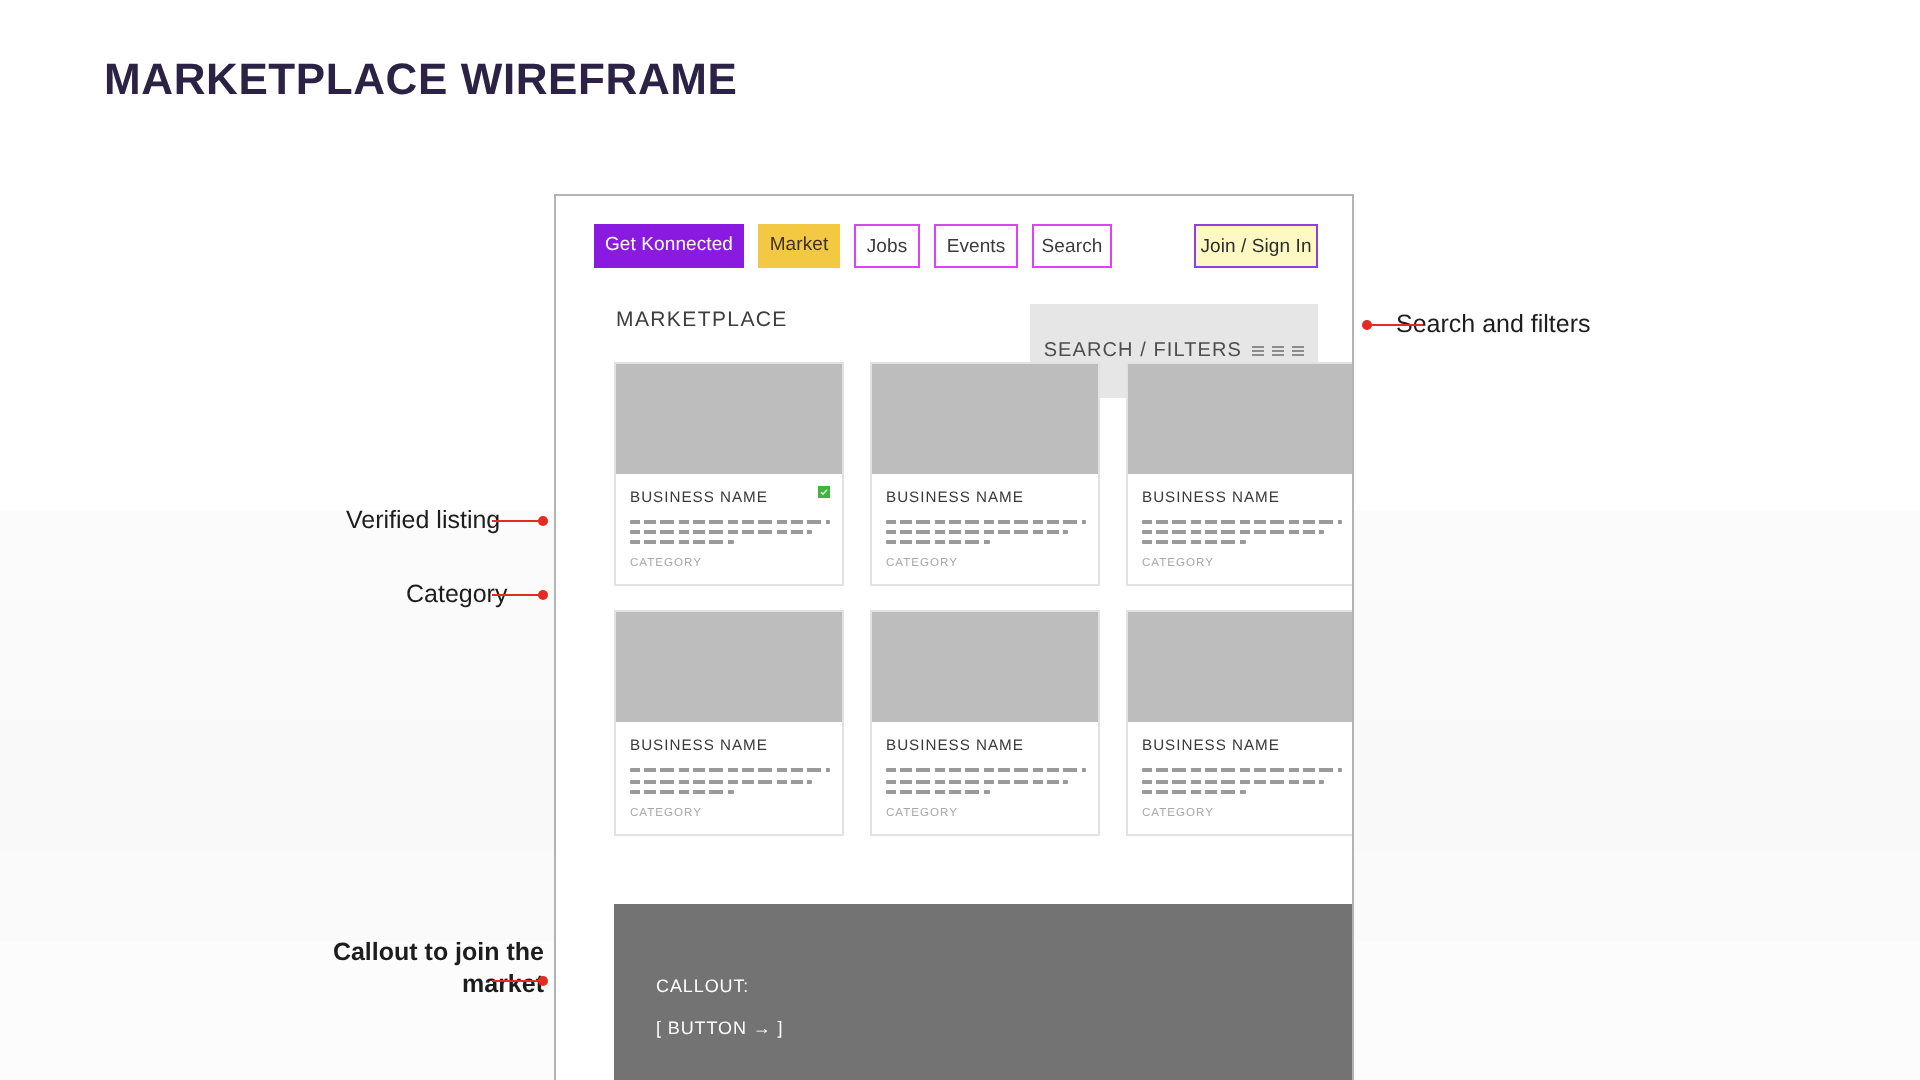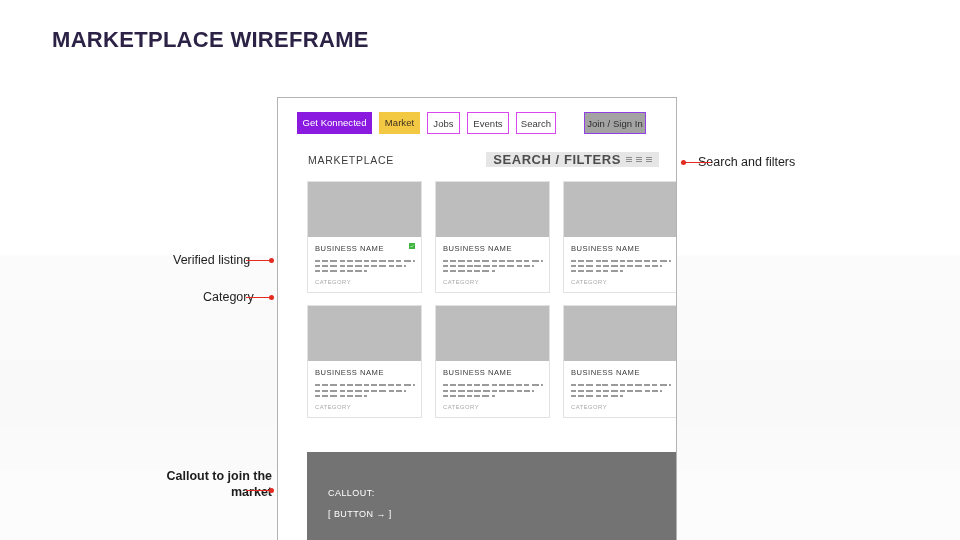--- a/index.html
+++ b/index.html
@@ -90,23 +90,23 @@
   }
   .nav-btn.outline {
     background: #ffffff;
     color: #3b3b3b;
     border: 1px solid #d946ef;
   }
   .nav-btn.n-jobs   { left: 130px; width: 33px; }
   .nav-btn.n-events { left: 170px; width: 42px; }
   .nav-btn.n-about  { left: 219px; width: 40px; }
   .nav-btn.join {
-    right: 13px;
+    right: 0;
     width: 62px;
-    background: #a3a3a3;
+    background: #fef9c3;
     color: #2d2d2d;
     border: 1px solid #9040e0;
   }
 
   
   .page-head {
     position: absolute;
     left: 9px;
     top: 54px;
     width: 362px;
@@ -119,30 +119,29 @@
     font-size: 10.5px;
     letter-spacing: 0.7px;
     color: #3d3d3d;
   }
   .filter-pill {
     position: absolute;
     right: 0px;
     top: 0px;
     height: 15px;
     line-height: 15px;
-    padding: 0 7px;
+    padding: 16px 7px;
     background: #e6e6e6;
     color: #4d4d4d;
-    font-size: 13px;
+    font-size: 10px;
     letter-spacing: 0.55px;
     white-space: nowrap;
     display: flex;
     align-items: center;
     gap: 3px;
-    font-weight: bold;
   }
   .filter-bars {
     display: inline-flex;
     gap: 4px;
     margin-left: 2px;
   }
   .filter-bars i {
     display: block;
     width: 6px;
     height: 5px;

